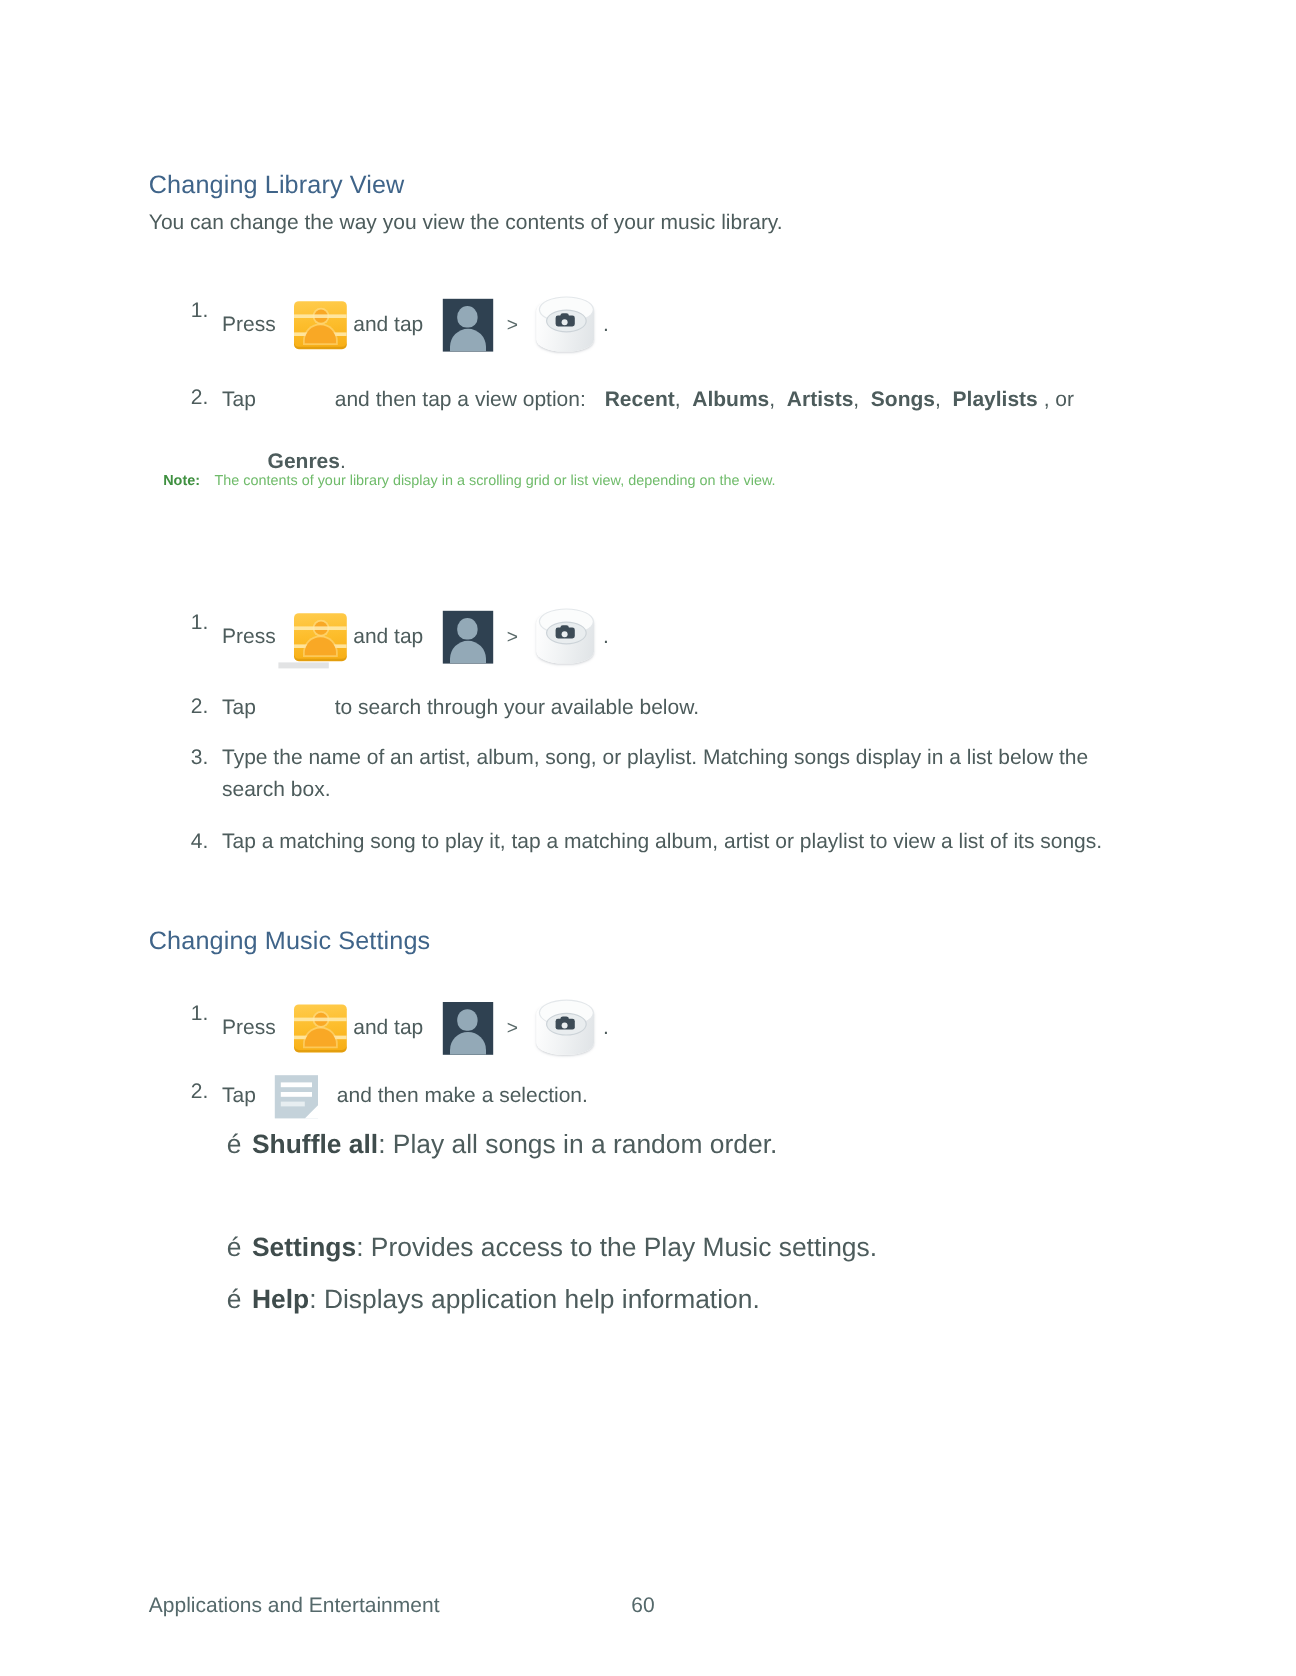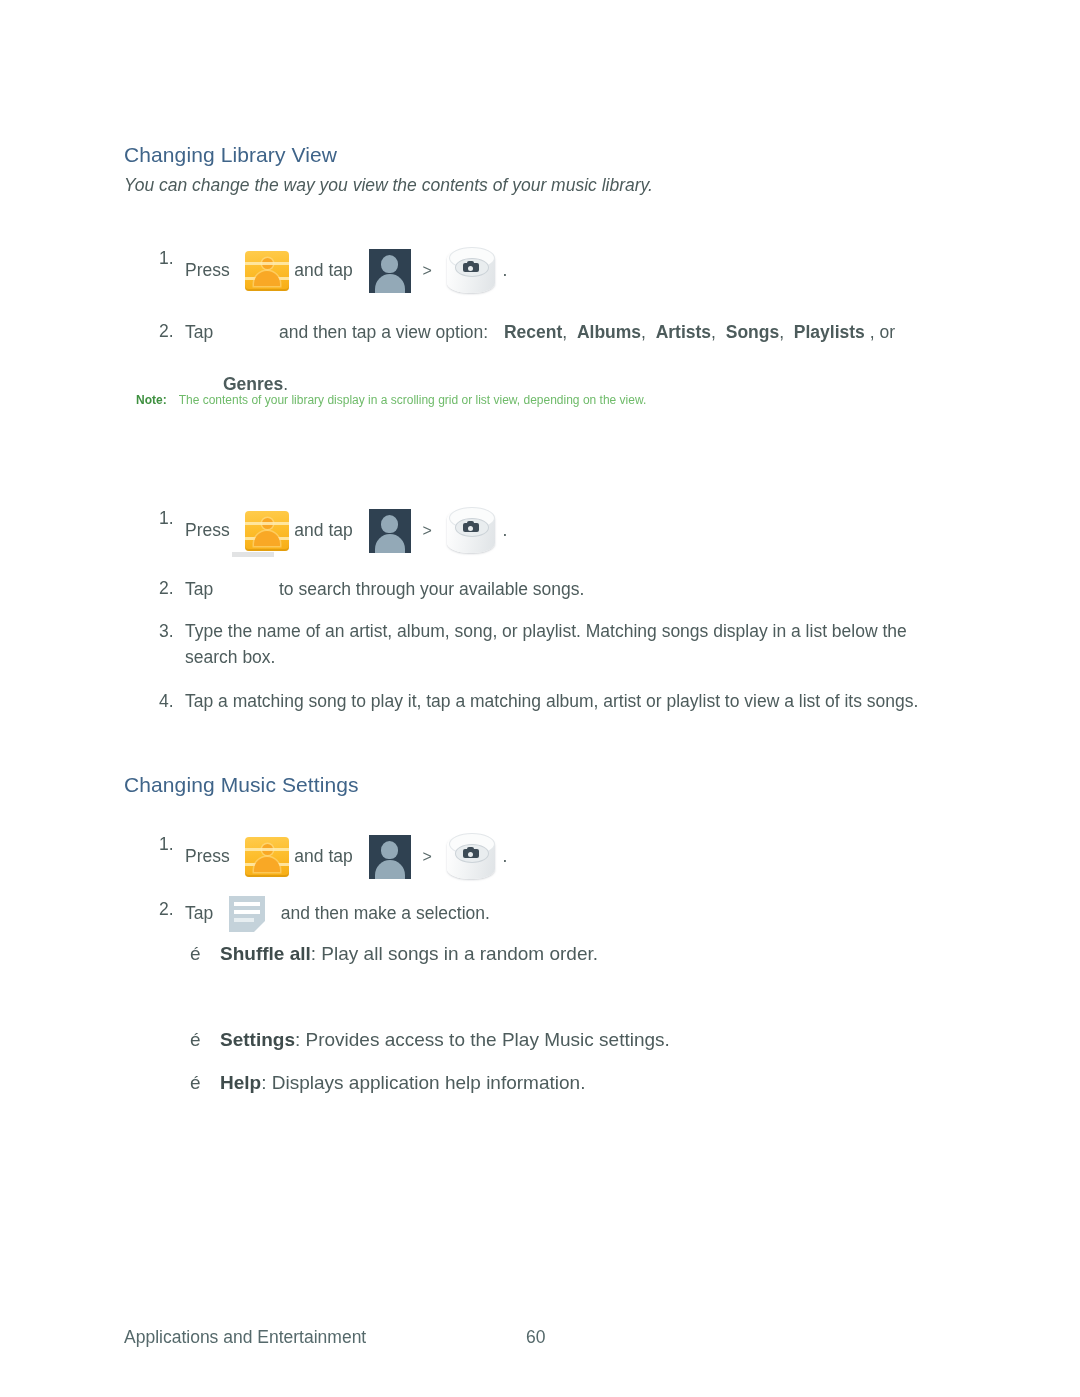--- a/index.html
+++ b/index.html
@@ -72,25 +72,26 @@
   }
   .note .note-label {
     color: #3f9040;
     font-weight: bold;
     margin-right: 12px;
   }
 
   
   .bullet {
     position: absolute;
-    left: 190px;
-    font-size: 19px;
+    left: 180px;
+    font-size: 22px;
     line-height: 26px;
     color: #4d5c5c;
     white-space: nowrap;
+    text-align: center;
   }
   .bullet .marker {
     display: inline-block;
     width: 30px;
     color: #4d5c5c;
   }
   .bullet b { font-weight: bold; color: #3f4c4c; }
 
   
   .footer {
@@ -298,21 +299,21 @@
   .t { white-space: nowrap; }
   .sp { display: inline-block; width: 6px; }
 </style>
 </head>
 <body>
 
 <div class="page">
 
   <h2 class="h2" style="top:126px;">Changing Library View</h2>
 
-  <div class="para" style="left:124px; top:172px;font-style:italic;">You can change the way you view the contents of your music library.</div>
+  <div class="para" style="left:124px; top:172px;">You can change the way you view the contents of your music library.</div>
 
   <div class="step" style="left:159px; top:245px; width:800px;">
     <span class="num">1.</span>
     <span class="body step-inline">
       <span class="t">Press</span>
       <span class="sp"></span>
       <span class="icon-home">
         <span class="bar b1"></span><span class="bar b2"></span>
       </span>
       <span class="t">and tap</span>
@@ -370,21 +371,21 @@
     </span>
   </div>
 
   <div class="artifact-rule"></div>
 
   <div class="step" style="left:159px; top:575px; width:830px;">
     <span class="num">2.</span>
     <span class="body step-inline">
       <span class="t">Tap</span>
       <span class="icon-gap"></span>
-      <span class="t">to search through your available songs.</span>
+      <span class="t">to search through your available below.</span>
     </span>
   </div>
 
   <div class="step" style="left:159px; top:618px; width:800px;">
     <span class="num">3.</span>
     <span class="body">Type the name of an artist, album, song, or playlist. Matching songs display in a list below the search box.</span>
   </div>
 
   <div class="step" style="left:159px; top:688px; width:800px;">
     <span class="num">4.</span>

